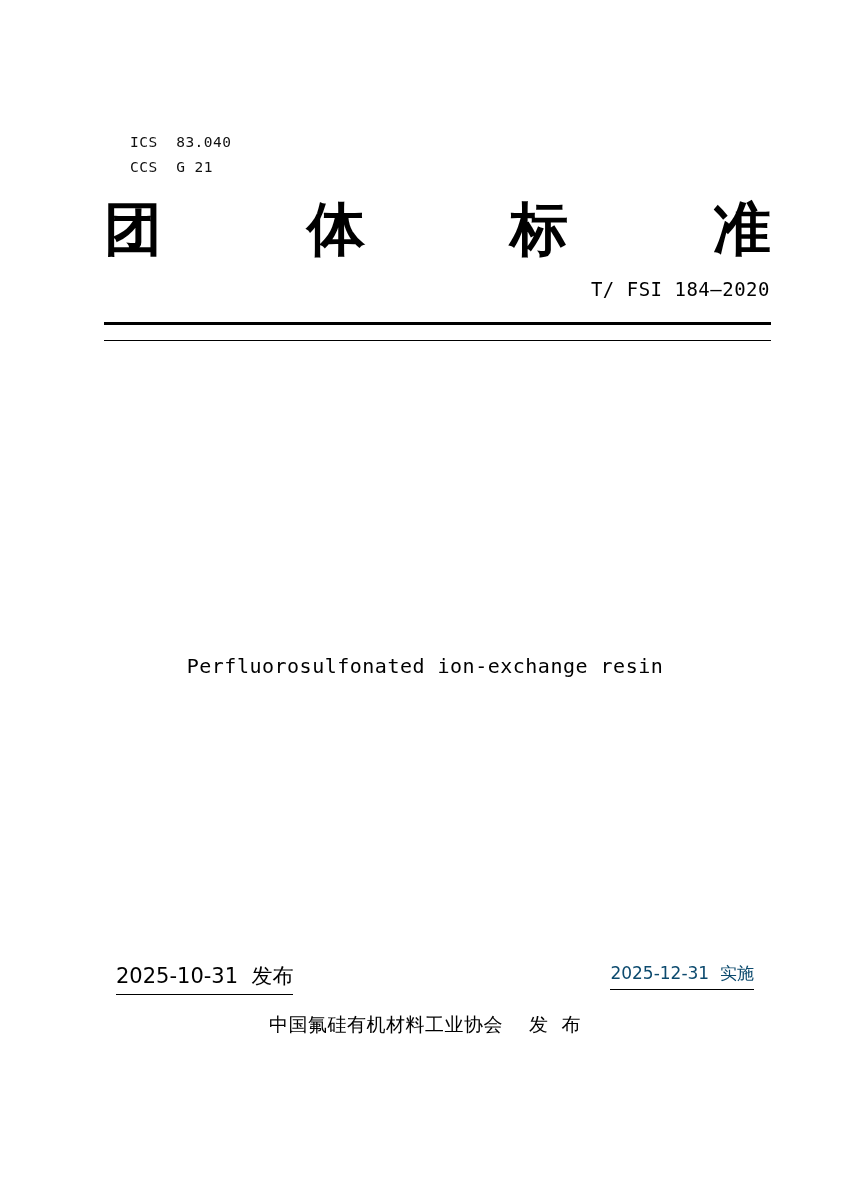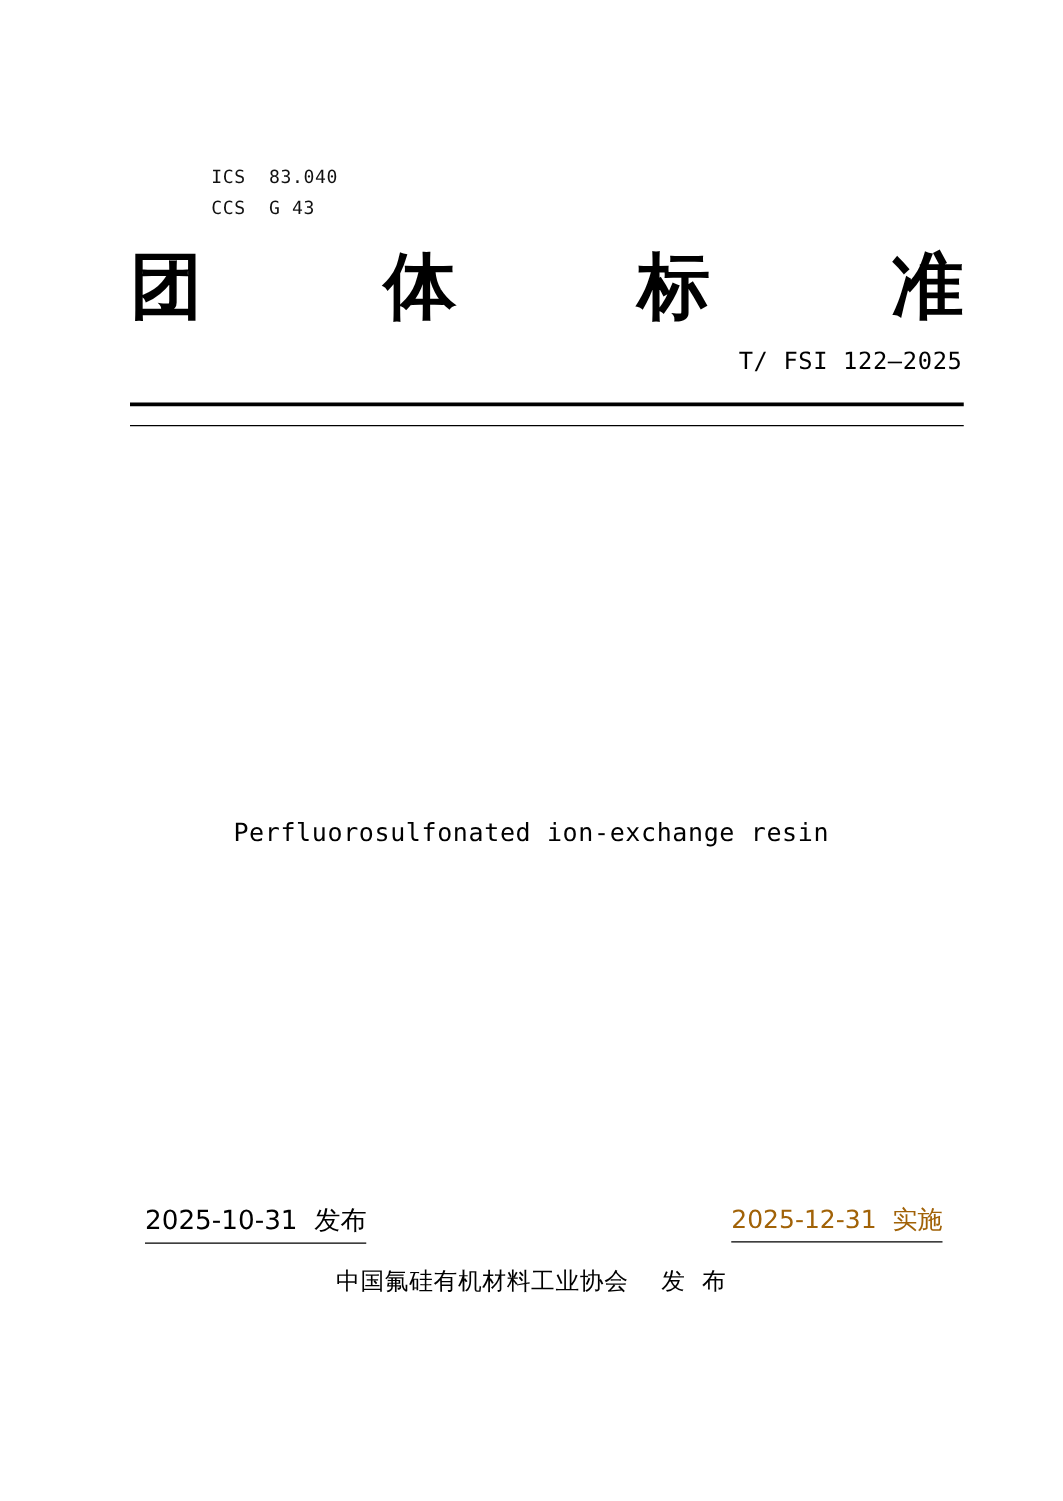--- a/index.html
+++ b/index.html
@@ -26,21 +26,20 @@
     left: 130px;
     top: 130px;
     font-family: "DejaVu Sans Mono", monospace;
     font-size: 14.5px;
     letter-spacing: 0.5px;
     line-height: 25px;
     color: #111;
   }
   .codes div {
     white-space: pre;
-    margin-left: 39px;
   }
 
   
   .standard-title {
     position: absolute;
     left: 104px;
     top: 196px;
     width: 667px;
     display: flex;
     justify-content: space-between;
@@ -126,22 +125,22 @@
     color: #000;
     border-bottom: 1.5px solid #000;
     padding-bottom: 4px;
     white-space: pre;
   }
   .date-effective {
     position: absolute;
     right: 96px;
     top: 0;
     font-family: "DejaVu Sans", sans-serif;
-    font-size: 20px;
-    color: #a16207;
+    font-size: 17px;
+    color: #0c4a6e;
     border-bottom: 1.5px solid #000;
     padding-bottom: 4px;
     white-space: pre;
   }
 
   .publisher {
     position: absolute;
     left: 0;
     top: 1012px;
     width: 850px;
@@ -153,31 +152,31 @@
     white-space: pre;
   }
 </style>
 </head>
 <body>
 
 <div class="page">
 
   <div class="codes">
     <div>ICS  83.040</div>
-    <div>CCS  G 43</div>
+    <div>CCS  G 21</div>
   </div>
 
   <div class="standard-title">
     <span>团</span>
     <span>体</span>
     <span>标</span>
     <span>准</span>
   </div>
 
-  <div class="std-number">T/ FSI 122—2025</div>
+  <div class="std-number">T/ FSI 184—2020</div>
 
   <div class="rule-thick"></div>
   <div class="rule-thin"></div>
 
   <div class="doc-title-en">Perfluorosulfonated ion-exchange resin</div>
 
   <div class="footer-dates">
     <div class="date-issue">2025-10-31  发布</div>
     <div class="date-effective">2025-12-31  实施</div>
   </div>

